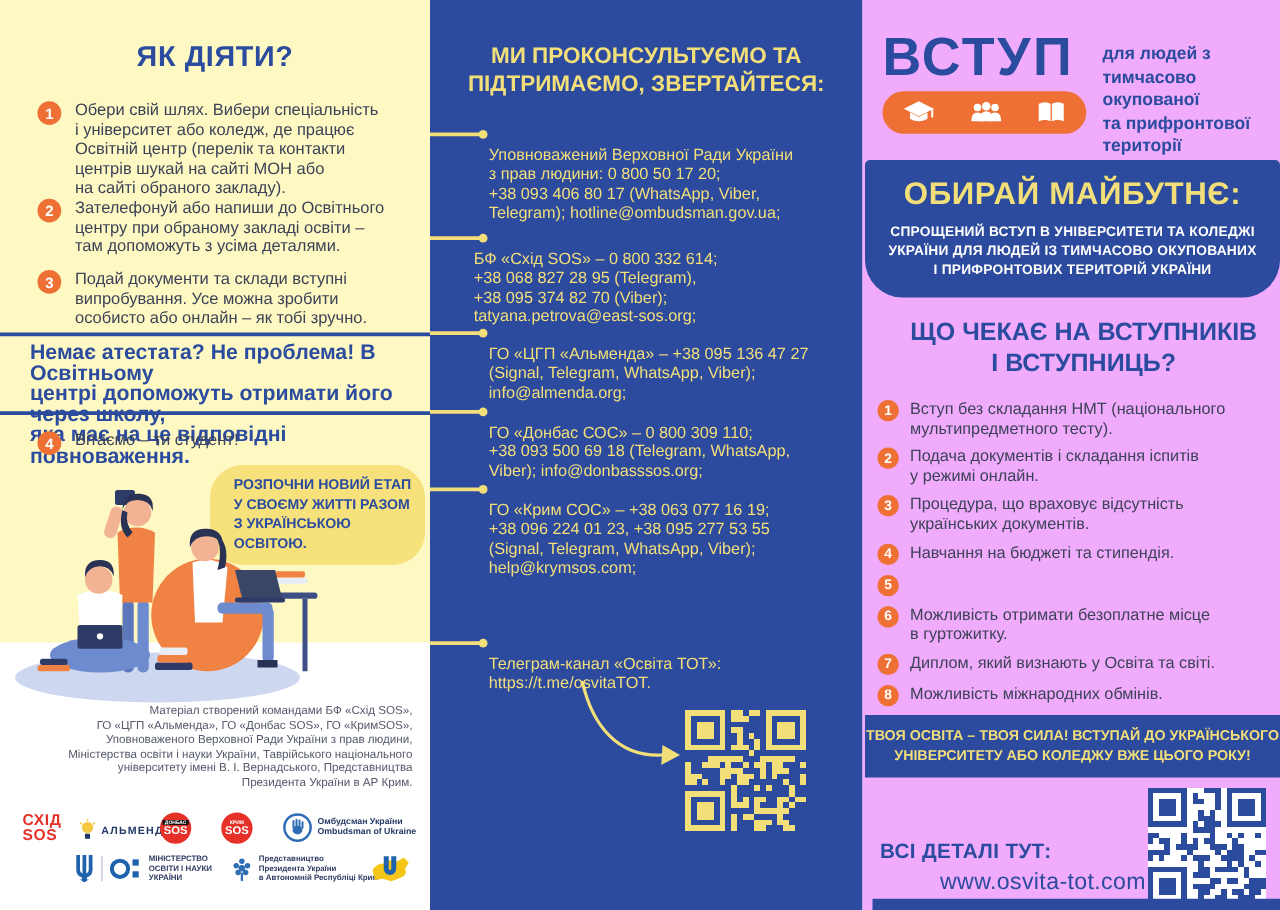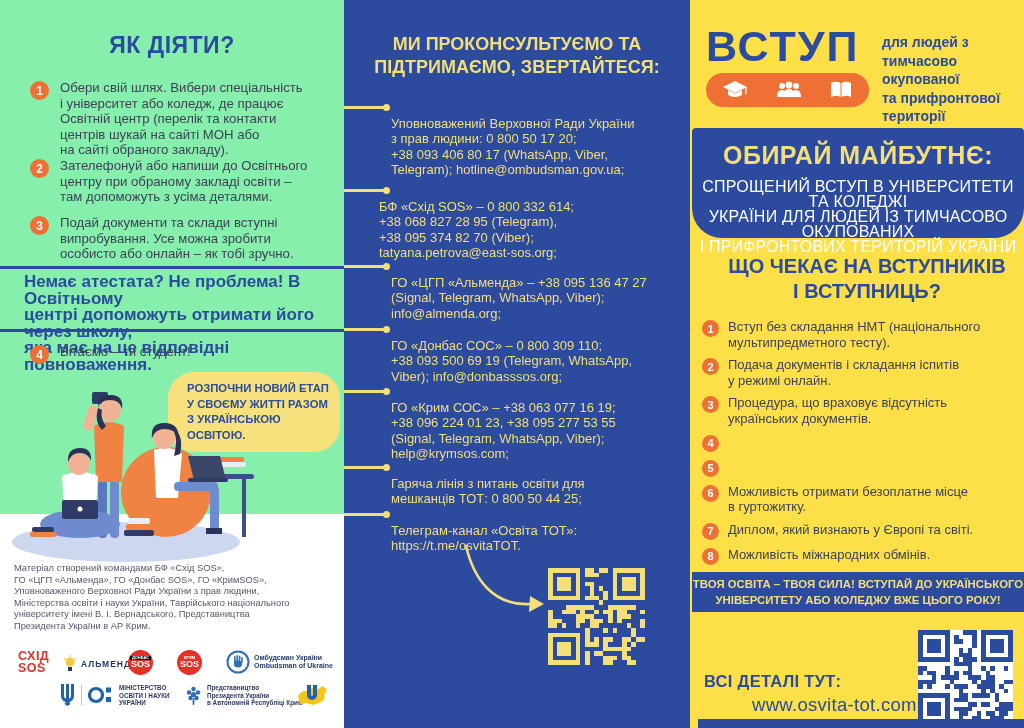--- a/index.html
+++ b/index.html
@@ -6,60 +6,60 @@
     --blue:#2c4a9e; --blue-text:#2b4b9e; --yellow:#f3df7a; --orange:#ee7034;
     --dark:#3c4257; --red:#e63128; --skin:#f2b394; --hair:#2a3356; --denim:#6f8bd0;
   }
   *{margin:0;padding:0;box-sizing:border-box;}
   html,body{width:1024px;height:728px;}
   body{position:relative;overflow:hidden;background:#fff;font-family:"Liberation Sans",sans-serif;}
   .abs{position:absolute;}
   .pre{white-space:pre-line;}
 
   
-  .panel-left{left:0;top:0;width:344px;height:514px;background:#86efac;}
+  .panel-left{left:0;top:0;width:344px;height:514px;background:#fef9c3;}
   .how-title{left:0;top:32px;width:344px;text-align:center;font-size:23px;font-weight:bold;color:var(--blue-text);letter-spacing:.5px;}
   .step{display:flex;gap:11px;}
   .num{flex:0 0 19px;width:19px;height:19px;border-radius:50%;background:var(--orange);color:#fff;
        font-weight:bold;font-size:12px;display:flex;align-items:center;justify-content:center;margin-top:1px;}
   .step .txt{font-size:13.2px;line-height:15.6px;color:var(--dark);}
   .divider{left:0;width:344px;height:3px;background:var(--blue-text);}
   .callout{left:24px;top:274px;width:306px;font-size:17px;font-weight:bold;color:var(--blue-text);line-height:16.5px;}
   .highlight-box{left:168px;top:372px;width:172px;height:80px;background:#f6e17c;border-radius:26px;
        display:flex;align-items:center;padding-left:19px;}
   .highlight-box .txt{font-size:11.3px;font-weight:bold;color:var(--blue-text);line-height:15.5px;}
-  .credits{left:14px;top:563px;width:316px;text-align:left;font-size:9.3px;line-height:11.6px;color:#55596b;}
+  .credits{left:14px;top:563px;width:316px;text-align:right;font-size:9.3px;line-height:11.6px;color:#55596b;}
   .logo-cap{font-size:6.3px;line-height:7.6px;color:#2f3b63;font-weight:bold;}
   .sos-circle{width:25px;height:25px;border-radius:50%;background:var(--red);display:flex;flex-direction:column;
        align-items:center;justify-content:center;color:#fff;}
   .sos-circle .t{font-size:4px;font-weight:bold;line-height:4px;}
   .sos-circle .s{font-size:9px;font-weight:bold;line-height:9px;}
 
   
   .panel-mid{left:344px;top:0;width:346px;height:728px;background:var(--blue);}
   .mid-title{left:0;top:33px;width:346px;text-align:center;font-size:18px;font-weight:bold;color:var(--yellow);line-height:22.5px;}
   .contact{left:0;padding-left:47px;width:330px;font-size:13px;line-height:15.6px;color:var(--yellow);}
   .contact .connector{position:absolute;left:0;top:6px;width:43px;height:2.5px;background:var(--yellow);}
   .contact .connector::after{content:'';position:absolute;right:-3px;top:-2.5px;width:7.5px;height:7.5px;border-radius:50%;background:var(--yellow);}
 
   
-  .panel-right{left:690px;top:0;width:334px;height:728px;background:#fde047;}
+  .panel-right{left:690px;top:0;width:334px;height:728px;background:#f0abfc;}
   .brand-name{left:16px;top:22px;font-size:43px;font-weight:bold;color:var(--blue-text);letter-spacing:2px;}
   .brand-pill{left:16px;top:73px;width:163px;height:34px;background:var(--orange);border-radius:17px;
        display:flex;align-items:center;justify-content:space-between;padding:0 16px;}
   .brand-tagline{left:192px;top:33px;width:140px;font-size:14px;font-weight:bold;color:var(--blue-text);line-height:18.5px;}
   .banner1{left:2px;top:128px;width:332px;height:110px;background:var(--blue);border-radius:4px 4px 30px 30px;text-align:center;}
   .banner1-title{margin-top:13px;font-size:25px;font-weight:bold;color:var(--yellow);letter-spacing:.5px;}
-  .banner1-sub{margin-top:9px;font-size:16px;font-weight:normal;color:#fff;line-height:15px;letter-spacing:.2px;}
+  .banner1-sub{margin-top:9px;font-size:11px;font-weight:bold;color:#fff;line-height:15px;letter-spacing:.2px;}
   .benefits-title{left:0;top:254px;width:334px;text-align:center;font-size:20px;font-weight:bold;color:var(--blue-text);line-height:24.5px;margin-left:10px;}
   .benefits{left:12px;top:319px;width:320px;}
   .benefit{display:flex;gap:9px;margin-bottom:7px;}
   .benefit .num{flex:0 0 17px;width:17px;height:17px;font-size:11px;}
   .benefit .txt{font-size:13px;line-height:15.6px;color:var(--dark);}
-  .banner2{left:2px;top:572px;width:332px;height:40px;background:var(--blue);display:flex;align-items:center;
+  .banner2{left:2px;top:572px;width:332px;height:50px;background:var(--blue);display:flex;align-items:center;
        justify-content:center;text-align:center;font-size:11.4px;font-weight:bold;color:var(--yellow);line-height:16px;}
   .details-label{left:14px;top:672px;font-size:16.5px;font-weight:bold;color:var(--blue-text);letter-spacing:.3px;}
   .website{left:14px;top:694px;font-size:18.5px;font-weight:normal;color:var(--blue-text);letter-spacing:.3px;margin-left:48px;}
   .bottom-strip{left:8px;top:719px;width:326px;height:9px;background:var(--blue);}
   .qr{display:block;}
 </style>
 </head>
 <body>
 
 <div class="abs panel-left">
@@ -246,32 +246,28 @@
 +38 095 374 82 70 (Viber);
 tatyana.petrova@east-sos.org;</span>
   </div>
   <div class="abs contact pre" style="top:259px;">
     <span class="connector"></span><span>ГО «ЦГП «Альменда» – +38 095 136 47 27
 (Signal, Telegram, WhatsApp, Viber);
 info@almenda.org;</span>
   </div>
   <div class="abs contact pre" style="top:322px;">
     <span class="connector"></span><span>ГО «Донбас СОС» – 0 800 309 110;
-+38 093 500 69 19 (Telegram, WhatsApp,
++38 093 500 69 18 (Telegram, WhatsApp,
 Viber); info@donbasssos.org;</span>
   </div>
   <div class="abs contact pre" style="top:384px;">
     <span class="connector"></span><span>ГО «Крим СОС» – +38 063 077 16 19;
 +38 096 224 01 23, +38 095 277 53 55
 (Signal, Telegram, WhatsApp, Viber);
 help@krymsos.com;</span>
-  </div>
-  <div class="abs contact pre" style="top:460px;">
-    <span class="connector"></span><span>Гаряча лінія з питань освіти для
-мешканців ТОТ: 0 800 50 44 25;</span>
   </div>
   <div class="abs contact pre" style="top:507px;">
     <span class="connector"></span><span>Телеграм-канал «Освіта ТОТ»:
 https://t.me/osvitaTOT.</span>
   </div>
 
   <svg class="abs" style="left:108px;top:540px;" width="100" height="92" viewBox="0 0 100 92">
     <path d="M14 6 C 22 40, 42 66, 78 64" fill="none" stroke="#f3df7a" stroke-width="2.6" stroke-linecap="round"></path>
     <polygon points="78,56 92,64 77,72" fill="#f3df7a"></polygon>
   </svg>
@@ -449,32 +445,33 @@
         <span class="txt pre">Подача документів і складання іспитів
 у режимі онлайн.</span>
       </div>
     <div class="benefit">
         <span class="num">3</span>
         <span class="txt pre">Процедура, що враховує відсутність
 українських документів.</span>
       </div>
     <div class="benefit">
         <span class="num">4</span>
+        <span class="txt pre">Навчання на бюджеті та стипендія.</span>
       </div>
     <div class="benefit">
         <span class="num">5</span>
       </div>
     <div class="benefit">
         <span class="num">6</span>
         <span class="txt pre">Можливість отримати безоплатне місце
 в гуртожитку.</span>
       </div>
     <div class="benefit">
         <span class="num">7</span>
-        <span class="txt pre">Диплом, який визнають у Європі та світі.</span>
+        <span class="txt pre">Диплом, який визнають у Освіта та світі.</span>
       </div>
     <div class="benefit">
         <span class="num">8</span>
         <span class="txt pre">Можливість міжнародних обмінів.</span>
       </div>
   </div>
 
   <div class="abs banner2 pre">ТВОЯ ОСВІТА – ТВОЯ СИЛА! ВСТУПАЙ ДО УКРАЇНСЬКОГО
 УНІВЕРСИТЕТУ АБО КОЛЕДЖУ ВЖЕ ЦЬОГО РОКУ!</div>
 

